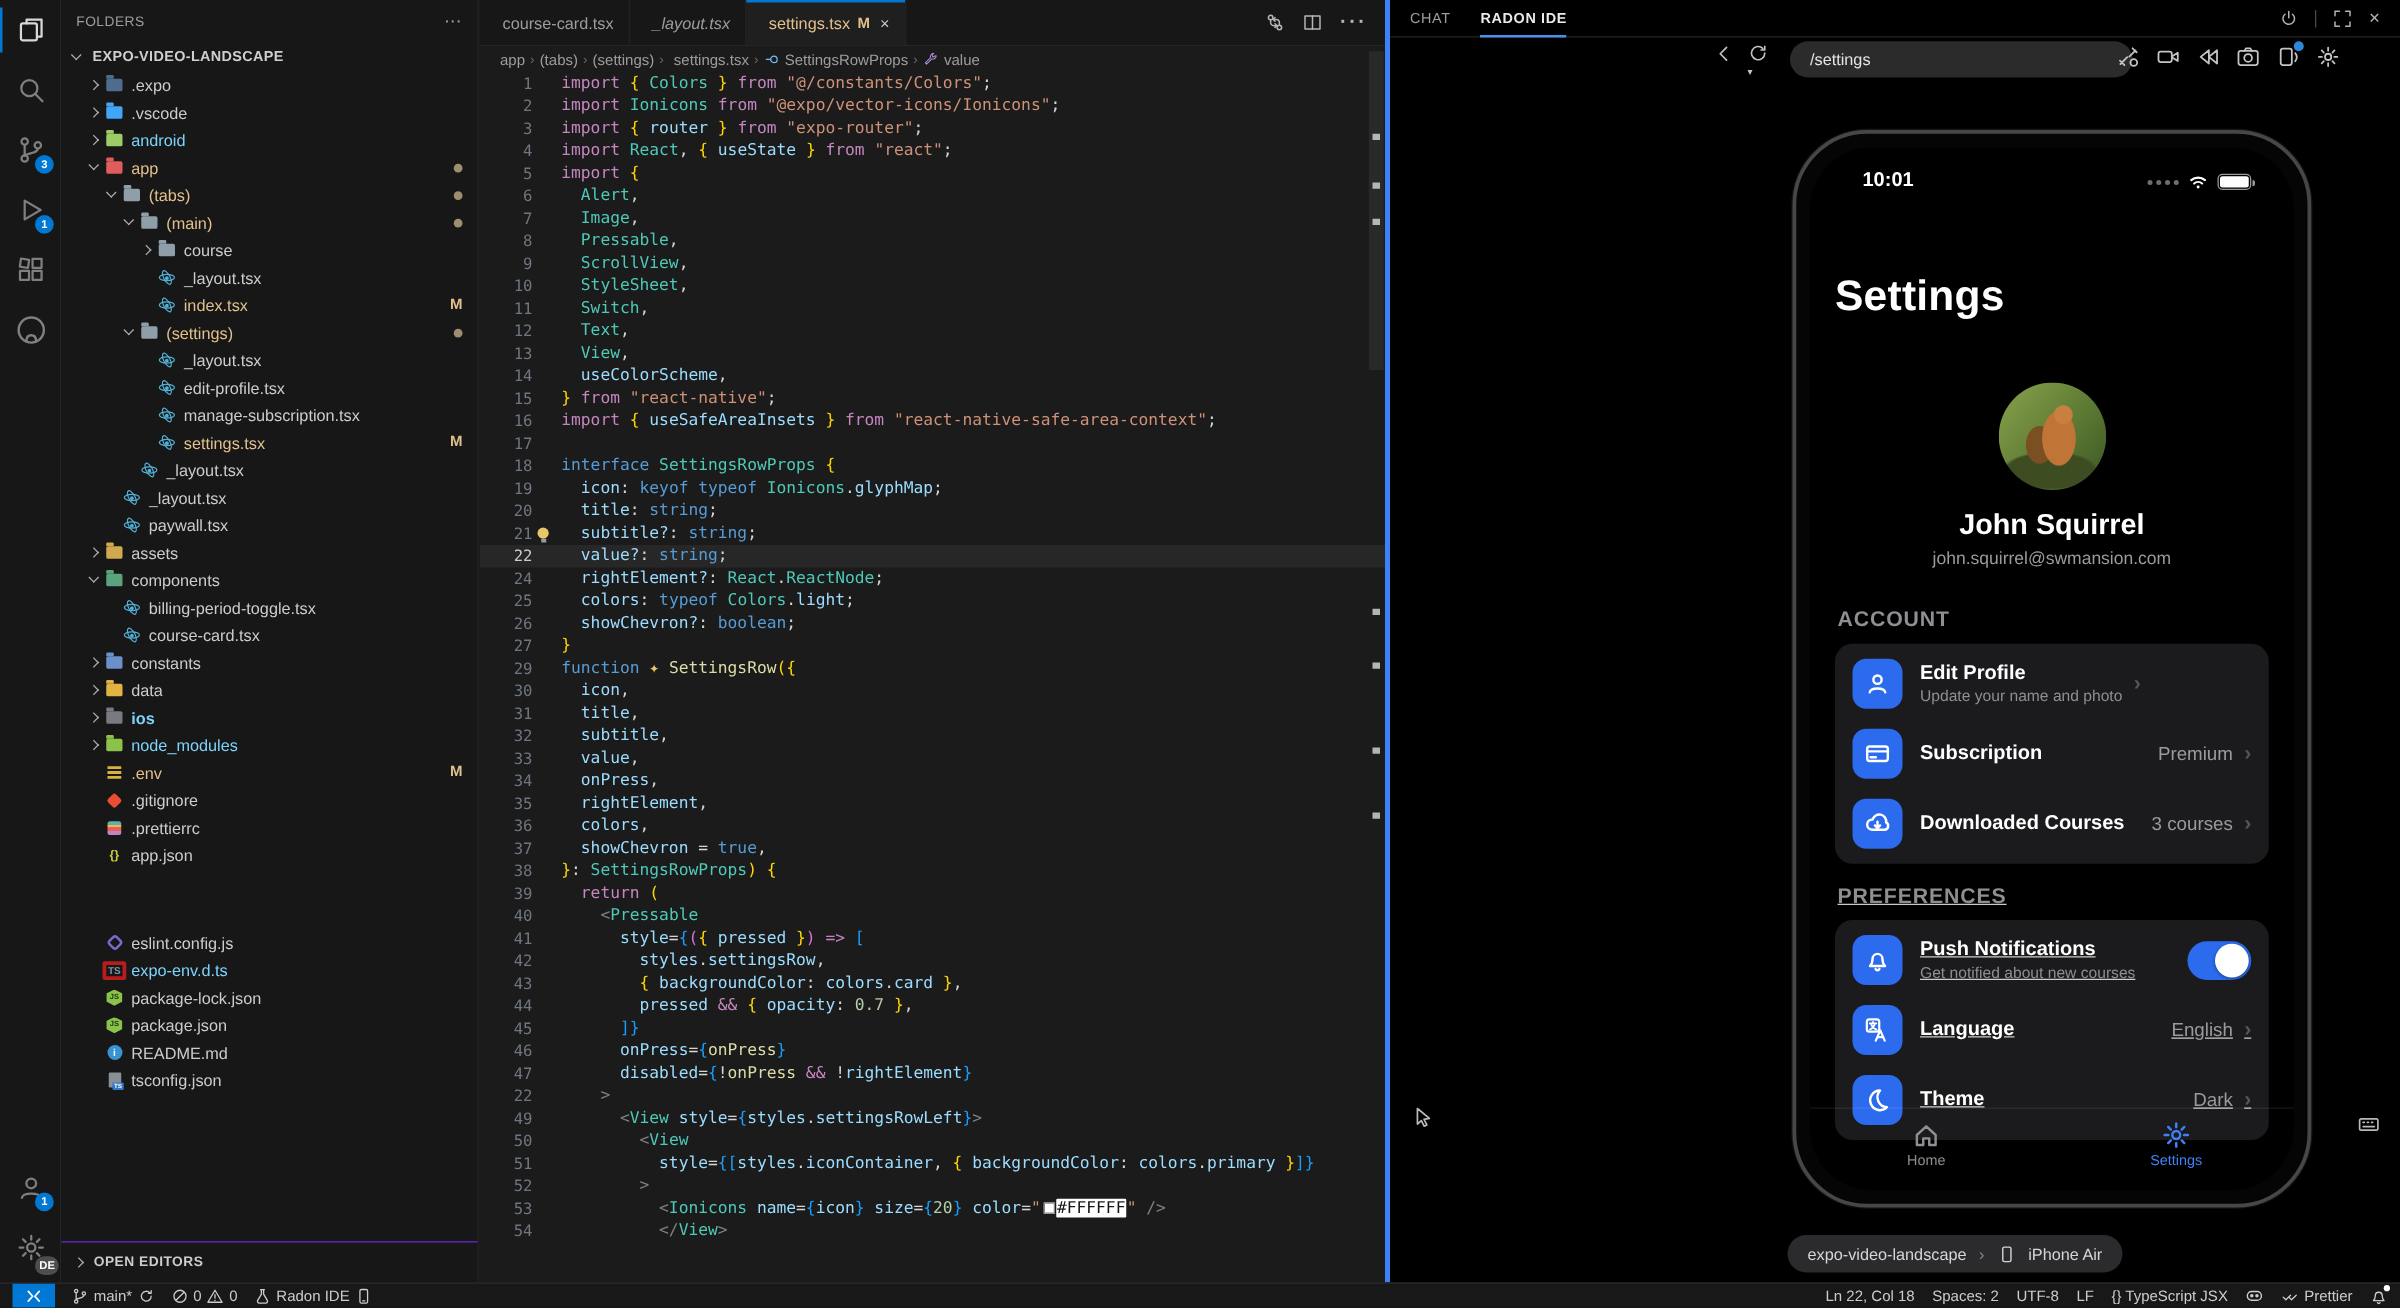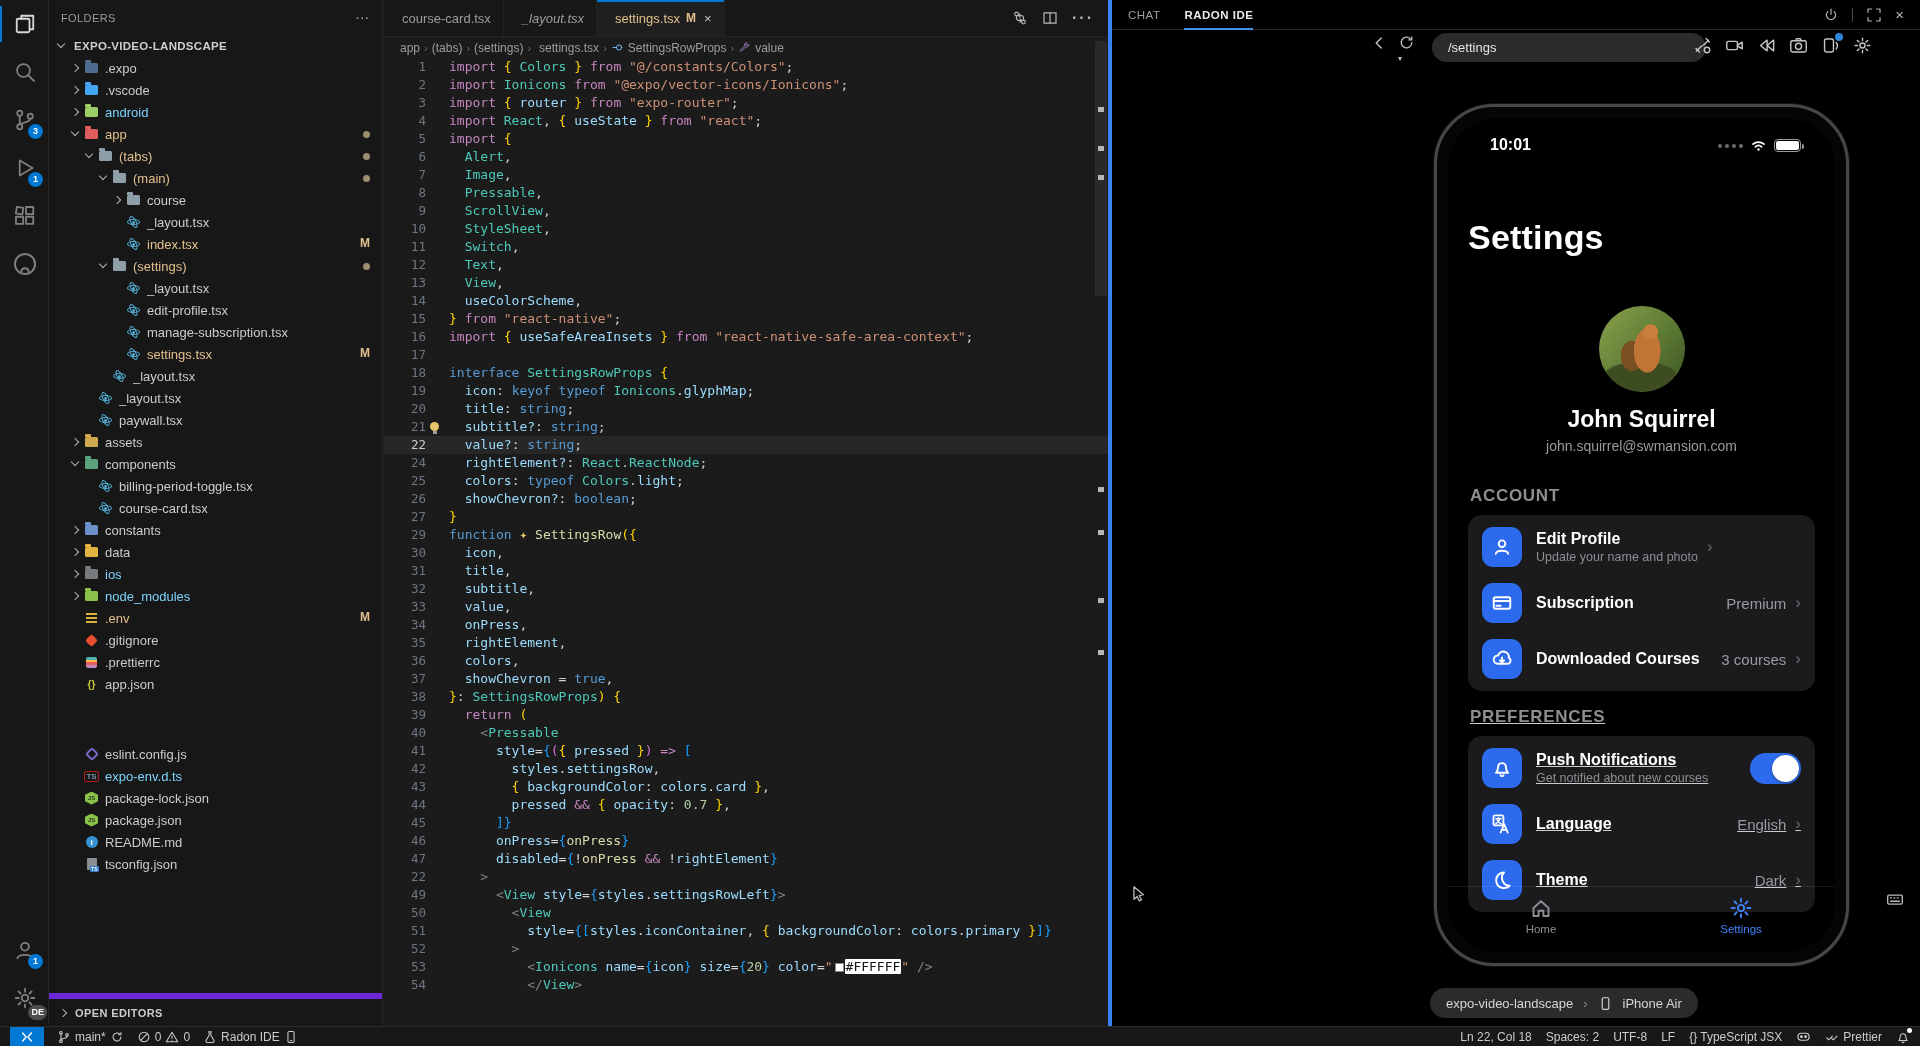--- a/index.html
+++ b/index.html
@@ -26,35 +26,35 @@
   .trow.mod .lbl{color:#e2c08d}
   .trow.dim .lbl{color:#7dd3fc}
   .trow.rootrow .lbl{font-weight:700;font-size:11.5px;letter-spacing:.3px;color:#cfcfcf}
   .chev{width:16px;height:16px;flex:none;position:relative}
   .chev::after{content:"";position:absolute;left:5px;top:5px;width:5px;height:5px;border-right:1.4px solid #b0b0b0;border-bottom:1.4px solid #b0b0b0}
   .chev.r::after{transform:rotate(-45deg)}
   .chev.d::after{transform:rotate(45deg);top:3px}
   .chev.none::after{display:none}
   .tbadge{position:absolute;right:12px;top:3px;font-size:12px;font-weight:700;color:#e2c08d}
   .tbadge.dot{top:8px;width:7px;height:7px;border-radius:50%;background:#9d8e6f}
-  .open-editors{position:absolute;bottom:0;left:0;right:0;height:33px;border-top:6px solid #6d28d9;display:flex;align-items:center;padding:0 6px;font-size:11px;font-weight:700;letter-spacing:.4px;color:#cccccc;cursor:pointer}
+  .open-editors{position:absolute;bottom:0;left:0;right:0;height:33px;border-top:1px solid #6d28d9;display:flex;align-items:center;padding:0 6px;font-size:11px;font-weight:700;letter-spacing:.4px;color:#cccccc;cursor:pointer}
   
   .fico{width:17px;height:16px;flex:none;display:flex;align-items:center;justify-content:center}
   .fold{width:13px;height:10px;border-radius:1.5px;background:var(--fc,#8f9fa9);position:relative}
   .fold::before{content:"";position:absolute;top:-3px;left:0;width:6px;height:3px;border-radius:1px 1px 0 0;background:inherit}
   .ricon{position:relative;width:13px;height:13px}
   .ricon::before,.ricon::after{content:"";position:absolute;left:0;right:0;top:3.5px;bottom:3.5px;border:1px solid #53b0d7;border-radius:50%}
   .ricon::after{transform:rotate(62deg)}
   .ricon i{position:absolute;left:5px;top:5px;width:3px;height:3px;border-radius:50%;background:#53b0d7}
   .fi-env{width:11px;height:10px;background:linear-gradient(#d9b23c 0 2px,transparent 2px 4px,#d9b23c 4px 6px,transparent 6px 8px,#d9b23c 8px 10px)}
   .fi-git{width:9px;height:9px;background:#e84e31;transform:rotate(45deg);border-radius:2px}
   .fi-prettier{width:11px;height:11px;border-radius:2px;background:linear-gradient(#56b3b4 0 3px,#f7b93e 3px 5px,#ea5e5e 5px 8px,#bf85bf 8px 11px)}
   .fi-json{font-size:10px;font-weight:700;color:#cbcb41}
   .fi-eslint{width:10px;height:10px;border:2px solid #7b68c8;border-radius:3px;transform:rotate(45deg)}
-  .fi-ts{font-size:8px;font-weight:700;color:#7d93a8;border:1px solid #b91c1c;padding:0 1px;border-radius:2px}
+  .fi-ts{font-size:8px;font-weight:700;color:#7d93a8;border:3px solid #b91c1c;padding:0 1px;border-radius:2px}
   .fi-node{width:13px;height:13px;background:#8bc34a;clip-path:polygon(50% 0,100% 25%,100% 75%,50% 100%,0 75%,0 25%);color:#23331a;font-size:6px;font-weight:700;display:flex;align-items:center;justify-content:center}
   .fi-info{width:12px;height:12px;border-radius:50%;background:#3794d1;color:#fff;font-size:8px;font-weight:700;display:flex;align-items:center;justify-content:center}
   .fi-tsdoc{width:10px;height:12px;background:#8a8f94;border-radius:1px;position:relative}
   .fi-tsdoc::after{content:"TS";position:absolute;right:-2px;bottom:-2px;background:#3178c6;color:#fff;font-size:5px;font-weight:700;padding:0 1px;border-radius:1px}
   
   .editor{position:absolute;left:384px;top:0;bottom:20px;width:724px;background:#1b1b1b}
   .tabsbar{height:37px;background:#171717;border-bottom:1px solid #252525;display:flex;align-items:stretch}
   .tab{display:flex;align-items:center;gap:6px;padding:0 12px;font-size:13px;color:#9d9d9d;background:#171717;border-right:1px solid #222;position:relative;cursor:pointer}
   .tab.active{background:#1f1f1f;color:#e2c08d}
   .tab.active::before{content:"";position:absolute;left:0;right:0;top:0;height:1.5px;background:#0078d4}
@@ -423,21 +423,21 @@
           </span>
           <span class="lbl">constants</span>
         </div>
         <div class="trow" style="padding-left: 18px;">
           <span class="chev r"></span>
           <span class="fico">
             <span class="fold" style="--fc: #e3b341;"></span>
           </span>
           <span class="lbl">data</span>
         </div>
-        <div class="trow dim" style="padding-left: 18px;">
+        <div class="trow dim" style="padding-left: 18px; font-weight: bold;">
           <span class="chev r"></span>
           <span class="fico">
             <span class="fold" style="--fc: #777a7e;"></span>
           </span>
           <span class="lbl">ios</span>
         </div>
         <div class="trow dim" style="padding-left: 18px;">
           <span class="chev r"></span>
           <span class="fico">
             <span class="fold" style="--fc: #8bc34a;"></span>

